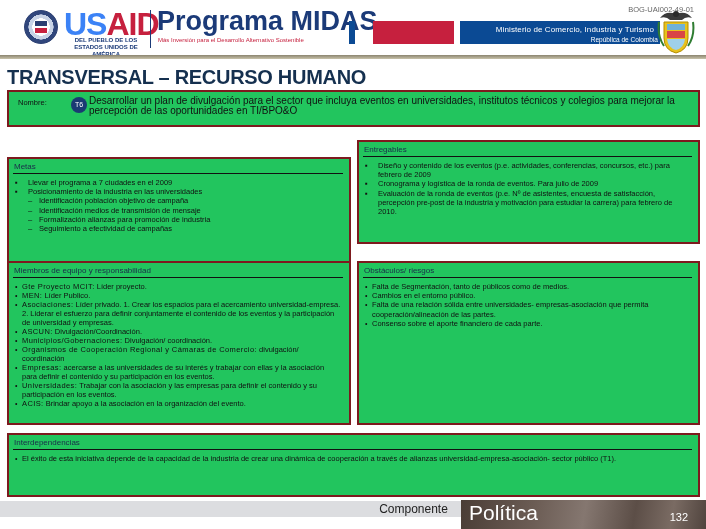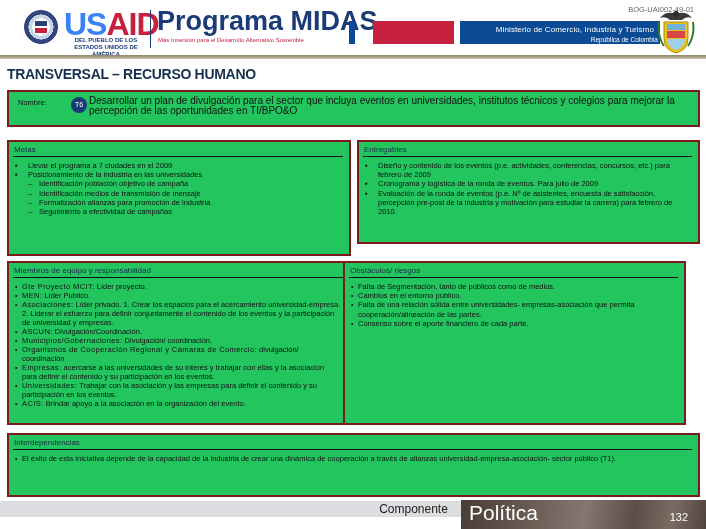--- a/index.html
+++ b/index.html
@@ -22,21 +22,21 @@
   .bar-blue-left { position: absolute; left: 349px; top: 21px; width: 6px; height: 23px; background: #0b4a94; }
   .bar-red { position: absolute; left: 373px; top: 21px; width: 81px; height: 23px; background: #c6203e; }
   .bar-blue { position: absolute; left: 460px; top: 21px; width: 200px; height: 23px; background: #0b4a94; }
   .ministerio { position: absolute; right: 52px; top: 25px; font-size: 8px; color: #fff; letter-spacing: 0.1px; }
   .republica { position: absolute; right: 48px; top: 36px; font-size: 6.5px; color: #fff; }
   .doc-code { position: absolute; right: 12px; top: 5px; font-size: 7.5px; color: #666; }
   .coat { position: absolute; left: 656px; top: 8px; width: 40px; height: 46px; }
   .hdr-line { position: absolute; left: 0; top: 55px; width: 706px; height: 4px; background: linear-gradient(#8b8470, #c8c2aa); }
 
   
-  .page-title { position: absolute; left: 7px; top: 66px; font-size: 14px; font-weight: bold; color: #15304f; letter-spacing: -0.3px; }
+  .page-title { position: absolute; left: 7px; top: 66px; font-size: 20px; font-weight: bold; color: #15304f; letter-spacing: -0.3px; }
 
   
   .box { position: absolute; border: 2px solid #7d1a1e; background: #22c55e; }
   .box-head { font-size: 8px; color: #1a2b4a; padding: 3px 5px 2px 5px; border-bottom: 1px solid #111; margin: 0 6px 0 4px; padding-left: 1px; }
   .box-body { font-size: 7.5px; line-height: 9.2px; padding: 4px 8px 0 6px; color: #111; }
   .sq-list { list-style: none; }
   .sq-list li { position: relative; padding-left: 13px; }
   .sq-list li::before { content: "\25AA"; position: absolute; left: 0; top: 0; font-size: 8px; }
   .dash-list { list-style: none; padding-left: 13px; }
   .dash-list li { position: relative; padding-left: 11px; }
@@ -44,24 +44,24 @@
   .dot-list { list-style: none; }
   .dot-list li { position: relative; padding-left: 7px; }
   .dot-list li::before { content: "\2022"; position: absolute; left: 0; font-size: 7px; }
   .wide { letter-spacing: 0.4px; }
 
   .nombre-box { left: 7px; top: 90px; width: 693px; height: 37px; }
   .nombre-label { position: absolute; left: 9px; top: 6px; font-size: 7.5px; }
   .t6-badge { position: absolute; left: 62px; top: 5px; width: 16px; height: 16px; border-radius: 50%; background: #1a3a73; color: #fff; font-size: 7px; text-align: center; line-height: 16px; }
   .nombre-text { position: absolute; left: 80px; top: 4px; width: 600px; font-size: 10px; line-height: 10px; }
 
-  .metas-box { left: 7px; top: 140px; width: 344px; height: 116px; }
+  .metas-box { left: 7px; top: 157px; width: 344px; height: 116px; }
   .entreg-box { left: 357px; top: 140px; width: 343px; height: 104px; }
   .miembros-box { left: 7px; top: 261px; width: 344px; height: 164px; }
-  .obst-box { left: 343px; top: 261px; width: 343px; height: 164px; }
+  .obst-box { left: 357px; top: 261px; width: 343px; height: 164px; }
   .inter-box { left: 7px; top: 433px; width: 693px; height: 64px; }
 
   
   .footer-band { position: absolute; left: 0; top: 501px; width: 706px; height: 16px; background: #dcdde0; }
   .componente { position: absolute; left: 366px; top: 502px; width: 95px; height: 18px; font-size: 12px; color: #222; text-align: center; }
   .politica-bar { position: absolute; left: 461px; top: 500px; width: 245px; height: 38px;
     background: linear-gradient(100deg, #4a3d36 0%, #6c5d55 30%, #857770 50%, #5c4e47 70%, #7a6b63 85%, #4e423c 100%); }
   .politica { position: absolute; left: 8px; top: 1px; font-size: 21px; color: #fff; }
   .page-num { position: absolute; right: 18px; top: 11px; font-size: 11px; color: #fff; }
 </style>

